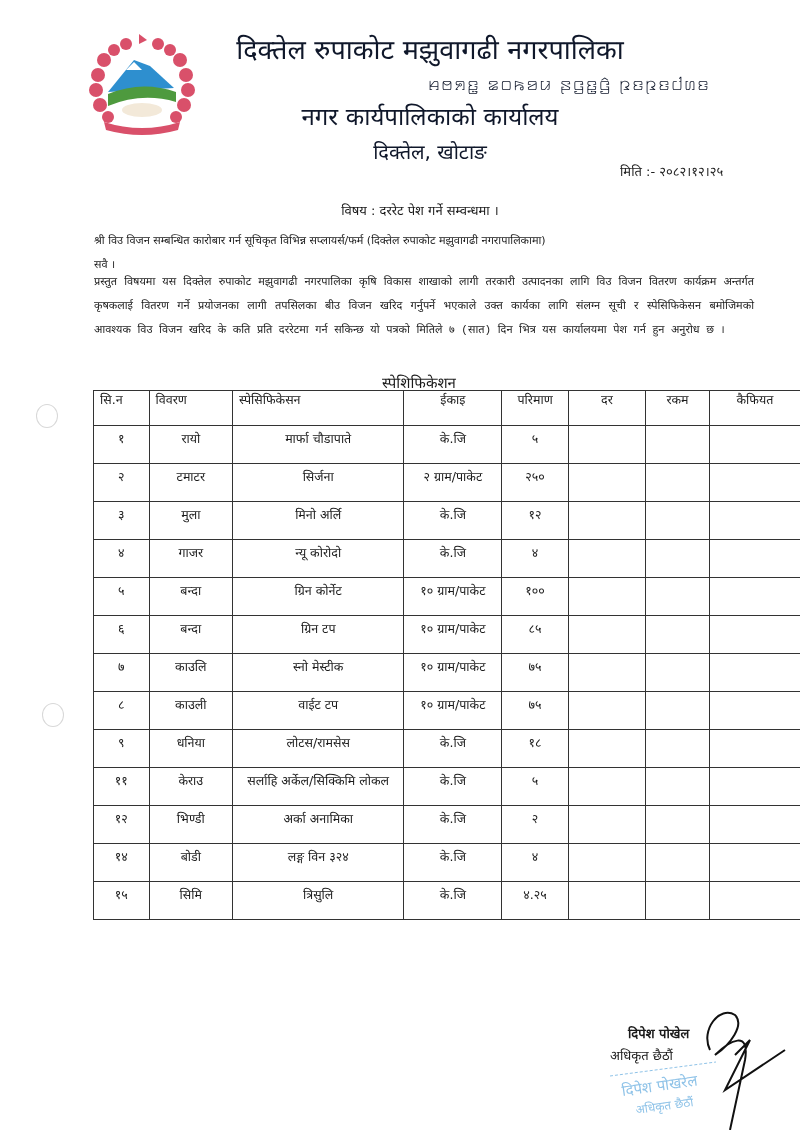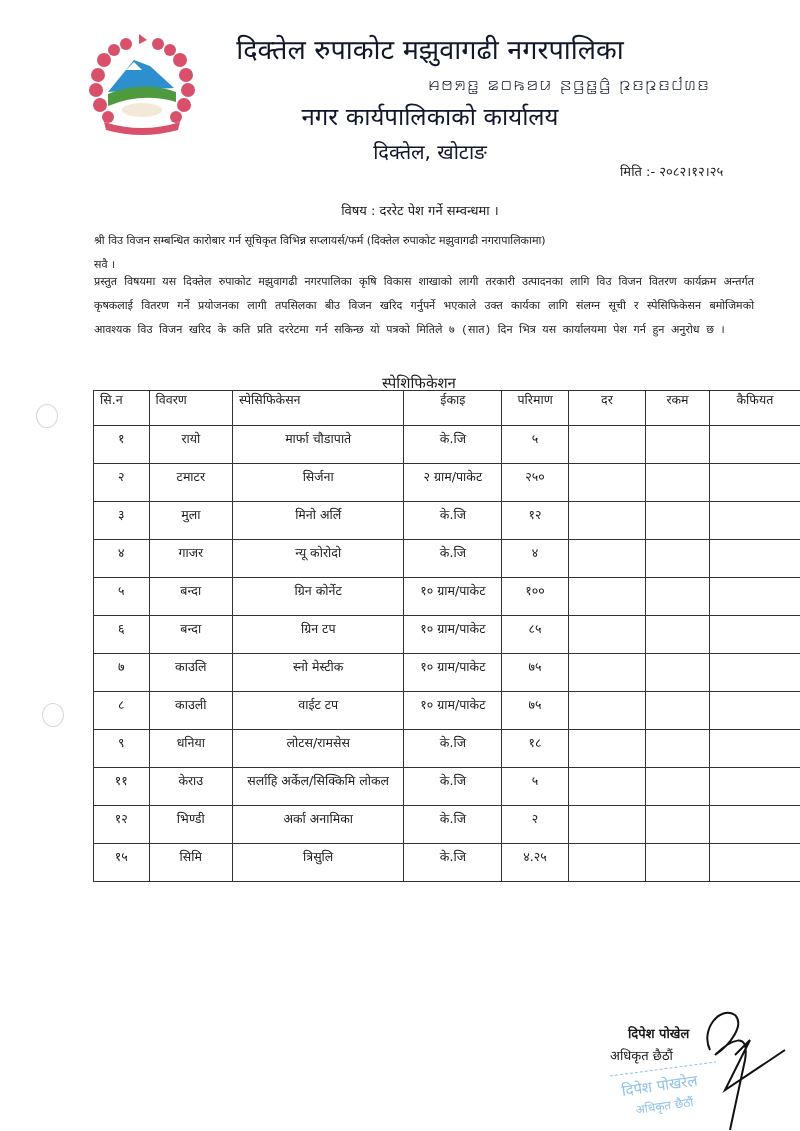--- a/index.html
+++ b/index.html
@@ -191,20 +191,30 @@
         <td class="c1">१२</td>
         <td class="c2">भिण्डी</td>
         <td class="c3">अर्का अनामिका</td>
         <td class="c4">के.जि</td>
         <td class="c5">२</td>
         <td class="c6"></td>
         <td class="c7"></td>
         <td class="c8"></td>
       </tr>
       <tr>
+        <td class="c1">१४</td>
+        <td class="c2">बोडी</td>
+        <td class="c3">लङ्ग विन ३२४</td>
+        <td class="c4">के.जि</td>
+        <td class="c5">४</td>
+        <td class="c6"></td>
+        <td class="c7"></td>
+        <td class="c8"></td>
+      </tr>
+      <tr>
         <td class="c1">१५</td>
         <td class="c2">सिमि</td>
         <td class="c3">त्रिसुलि</td>
         <td class="c4">के.जि</td>
         <td class="c5">४.२५</td>
         <td class="c6"></td>
         <td class="c7"></td>
         <td class="c8"></td>
       </tr>
     </tbody>

